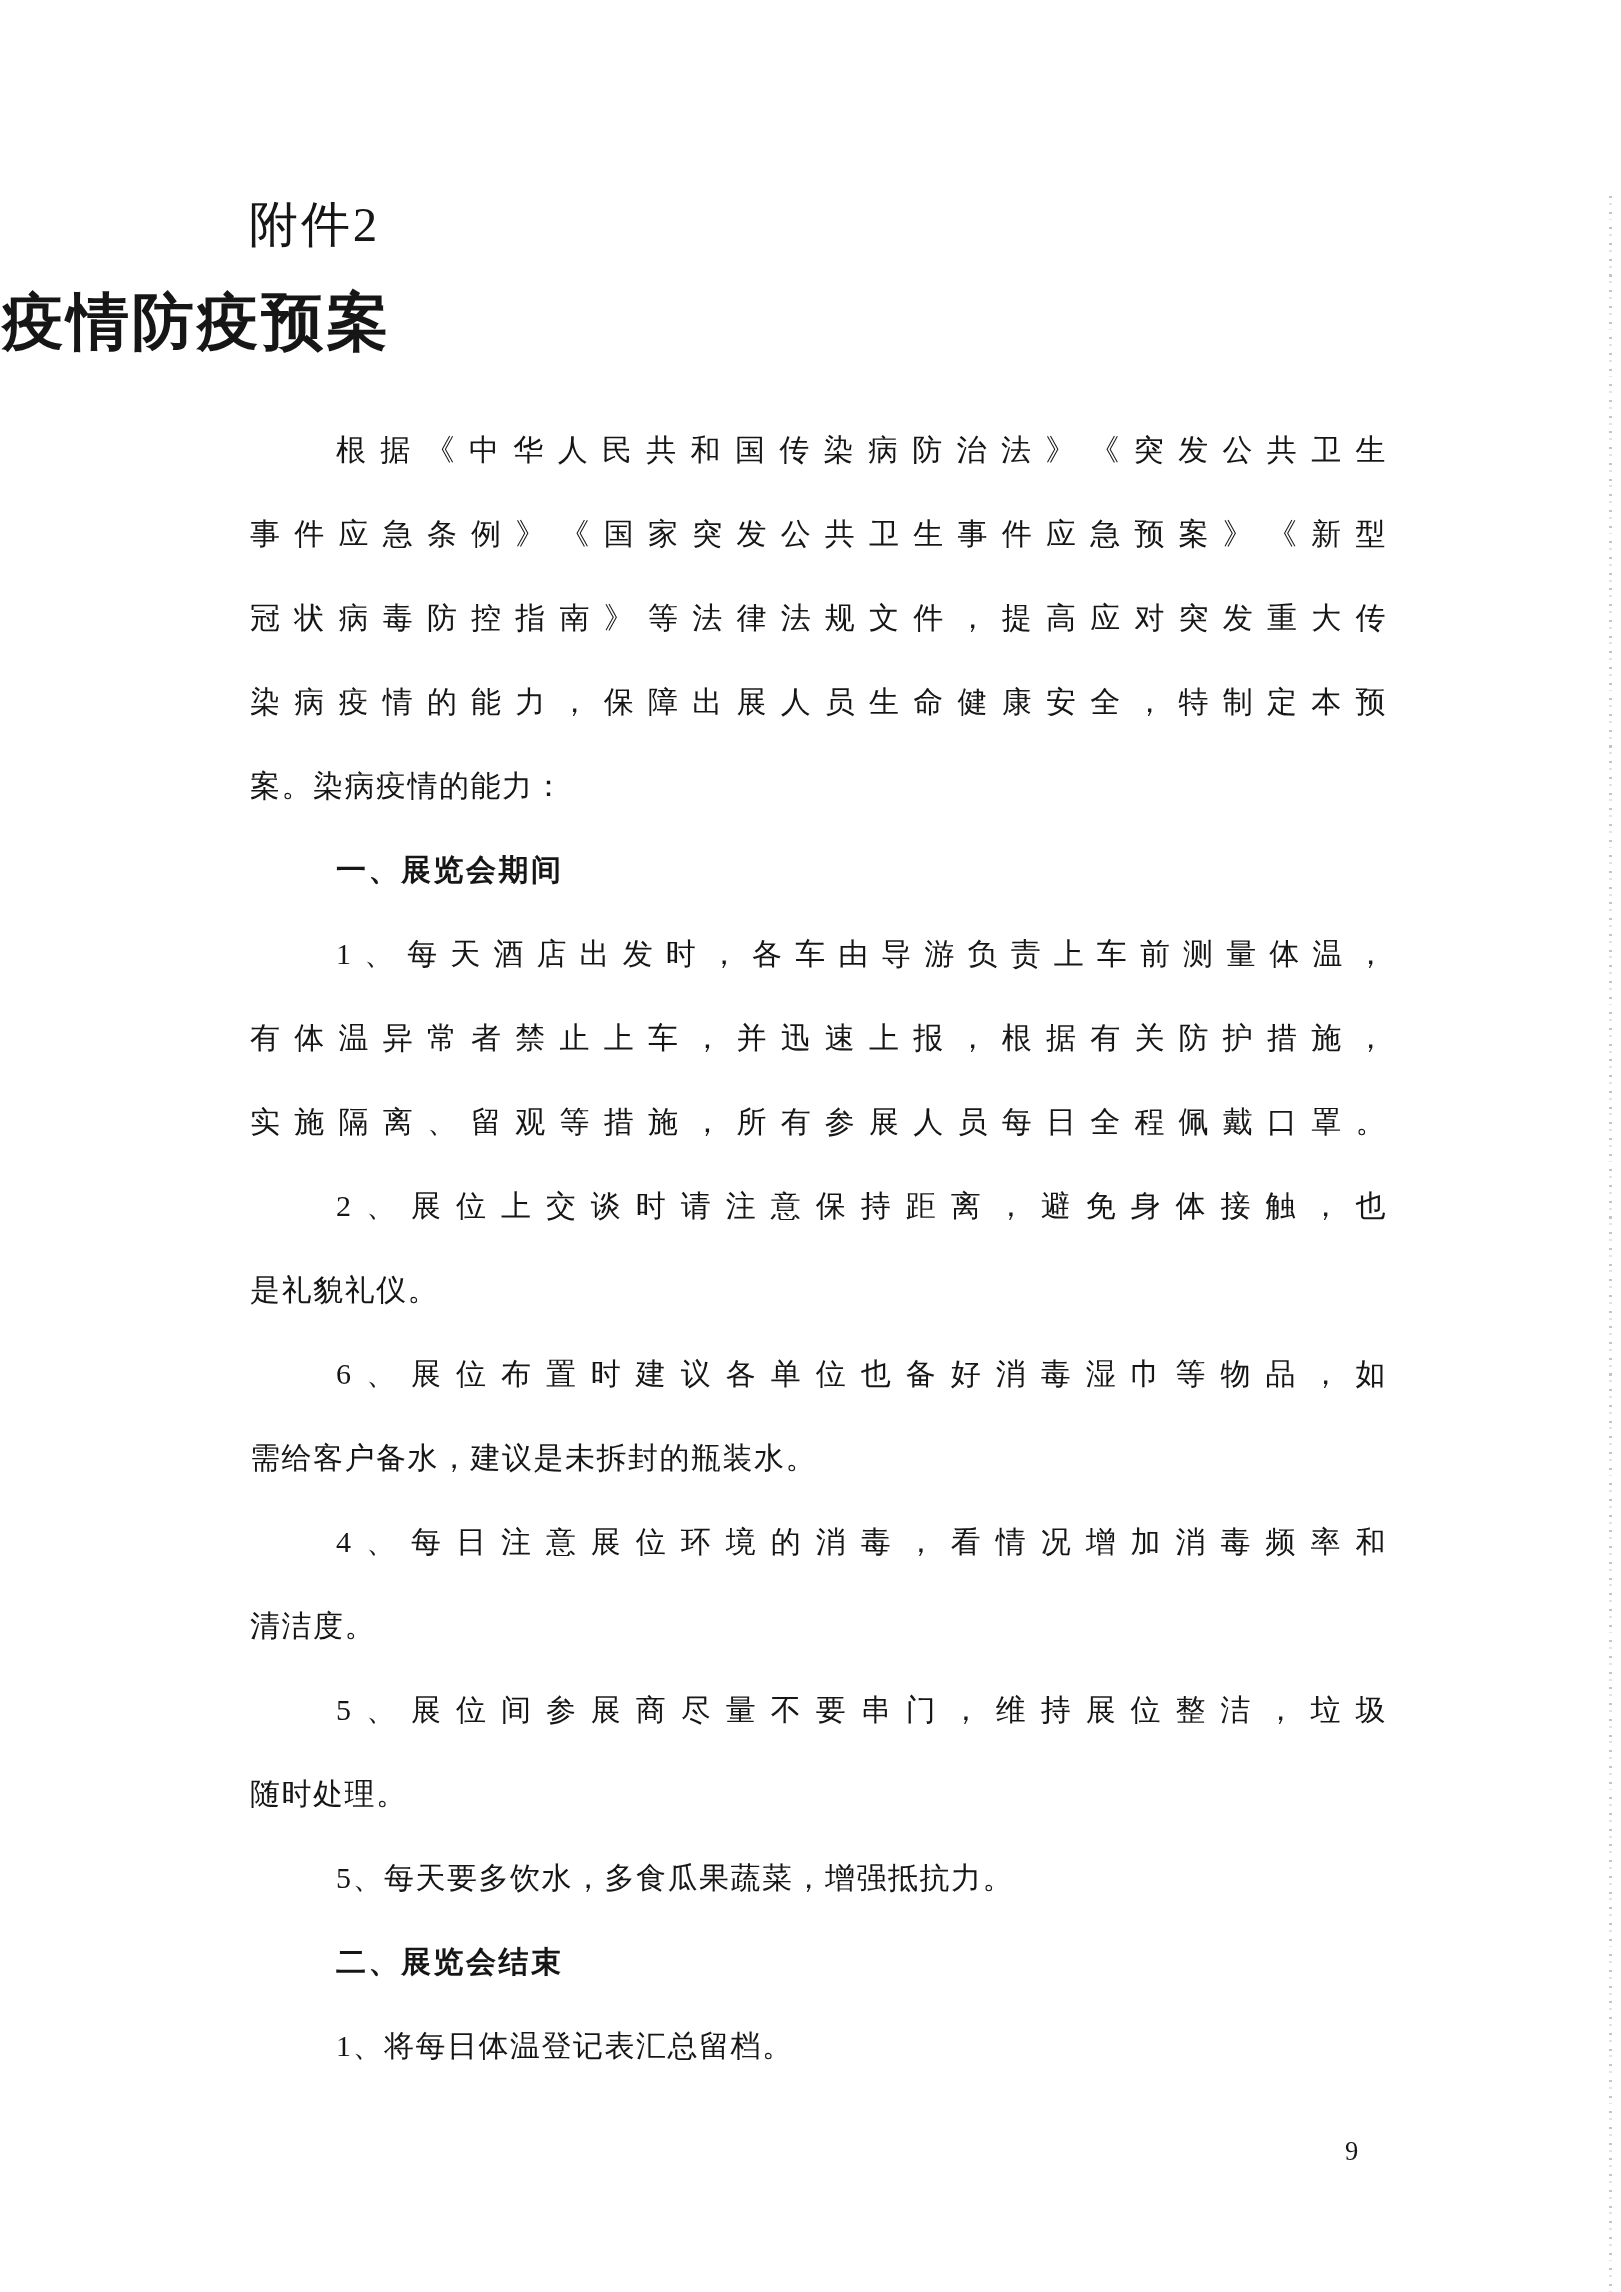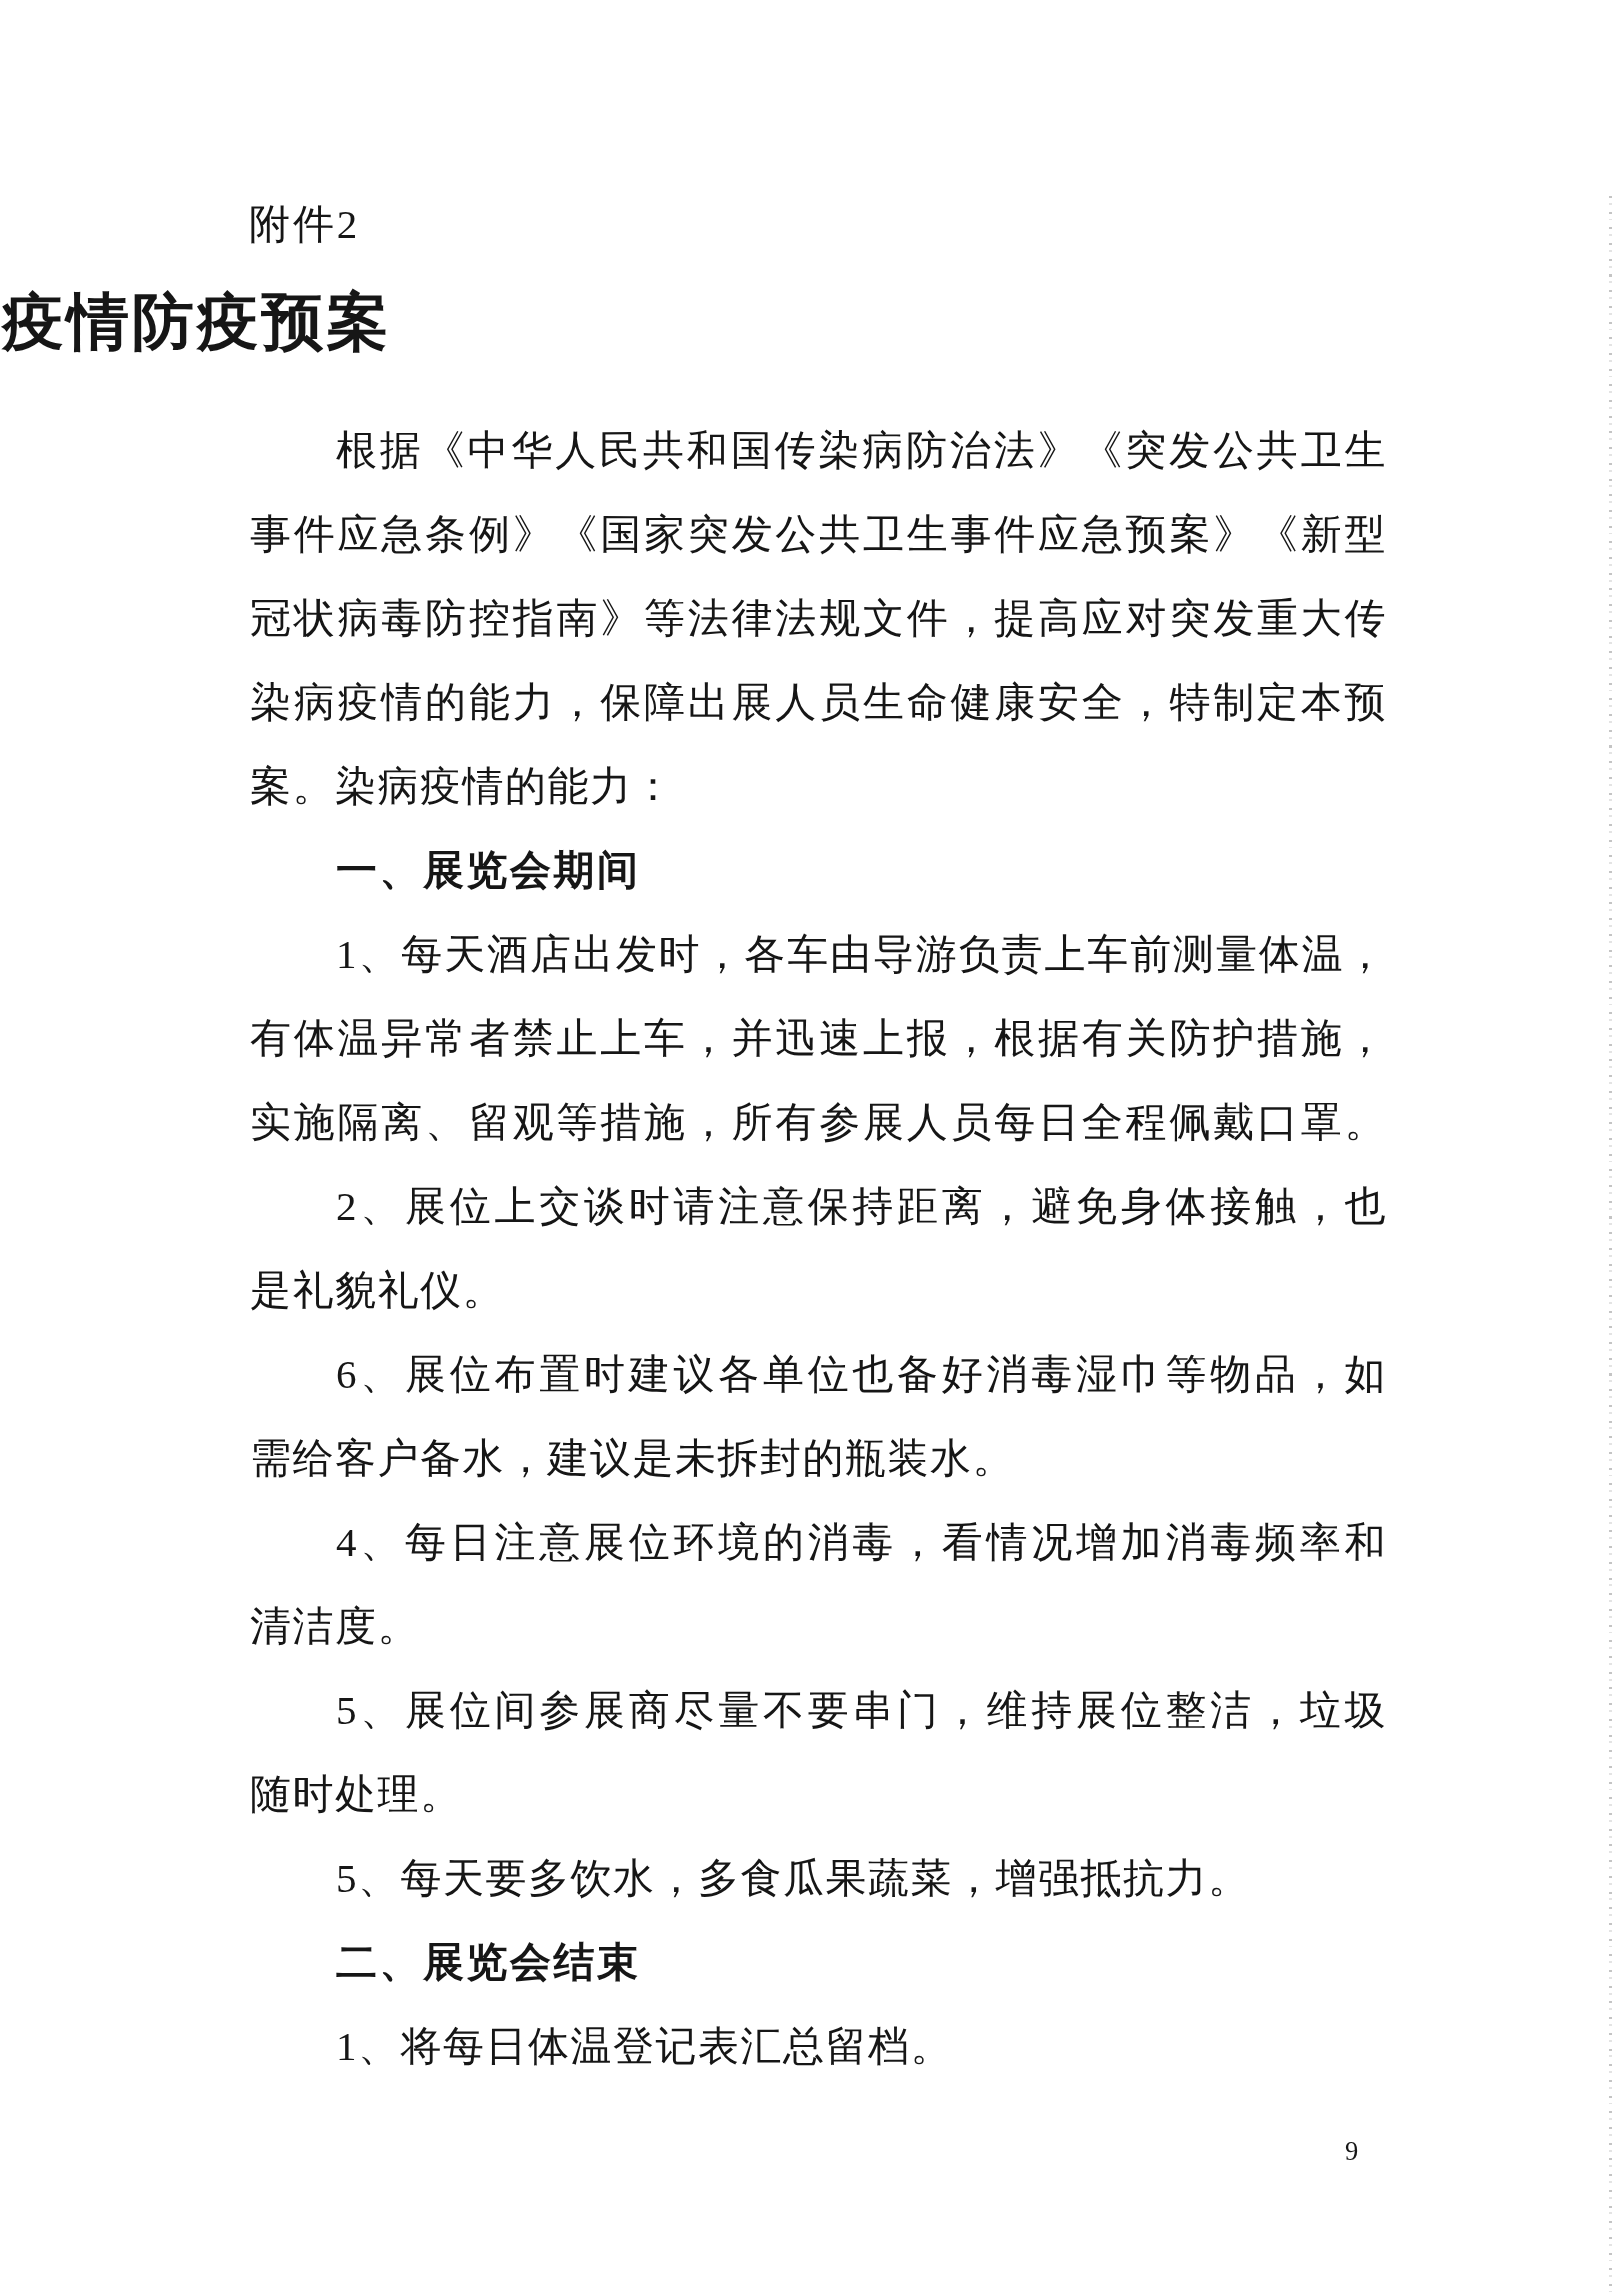--- a/index.html
+++ b/index.html
@@ -14,21 +14,21 @@
     margin: 0 auto;
     background: #ffffff;
     overflow: hidden;
     color: #161616;
     font-family: "Liberation Serif", "DejaVu Serif", serif;
   }
   .attachment-label {
     position: absolute;
     left: 249px;
     top: 198px;
-    font-size: 41px;
+    font-size: 49px;
     line-height: 53px;
     letter-spacing: 2.9px;
     font-weight: 500;
   }
   .doc-title {
     position: absolute;
     left: 2px;
     top: 287px;
     width: 1621px;
     margin: 0;
@@ -40,21 +40,21 @@
   }
   .doc-body {
     position: absolute;
     left: 250px;
     top: 408px;
     width: 1137px;
   }
   .text-line {
     height: 84px;
     line-height: 84px;
-    font-size: 41px;
+    font-size: 30px;
     letter-spacing: 1.5px;
     white-space: nowrap;
   }
   .text-line.justify {
     white-space: normal;
     text-align: justify;
     text-align-last: justify;
   }
   .text-line.indent {
     text-indent: 86px;

